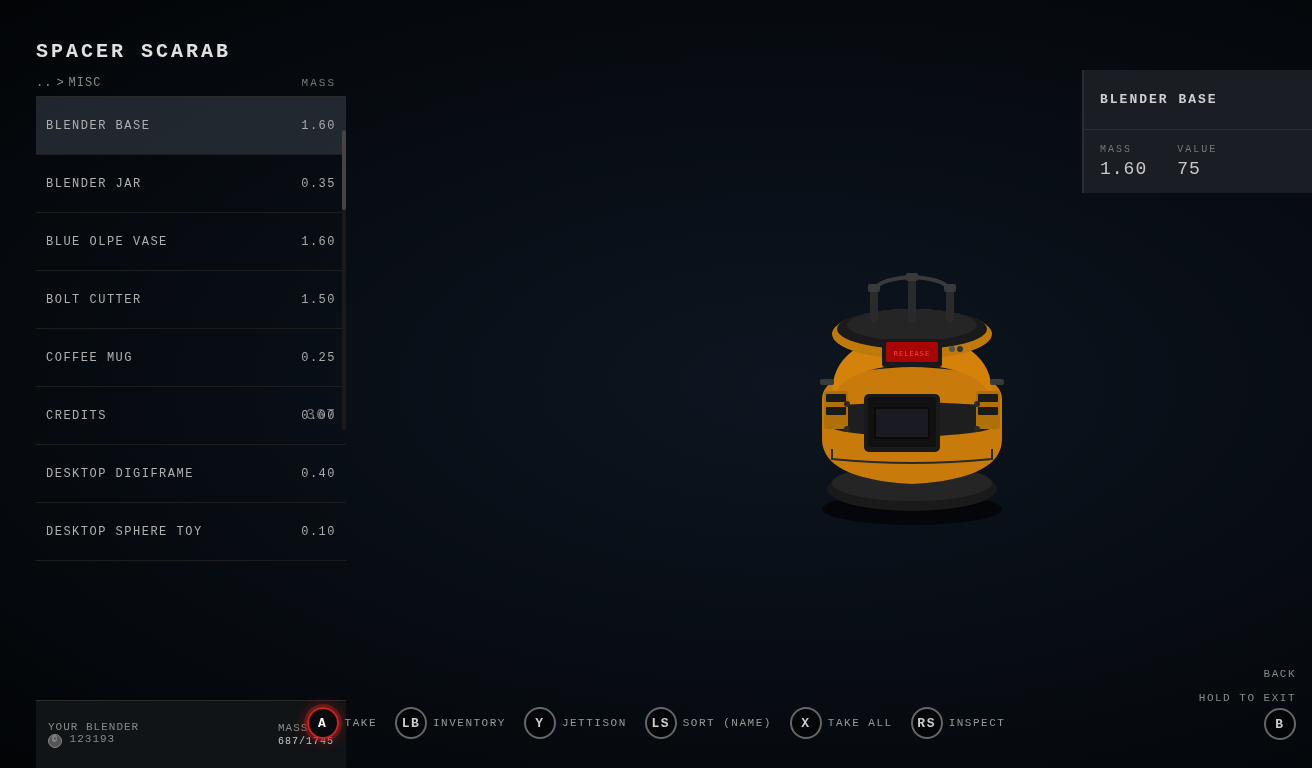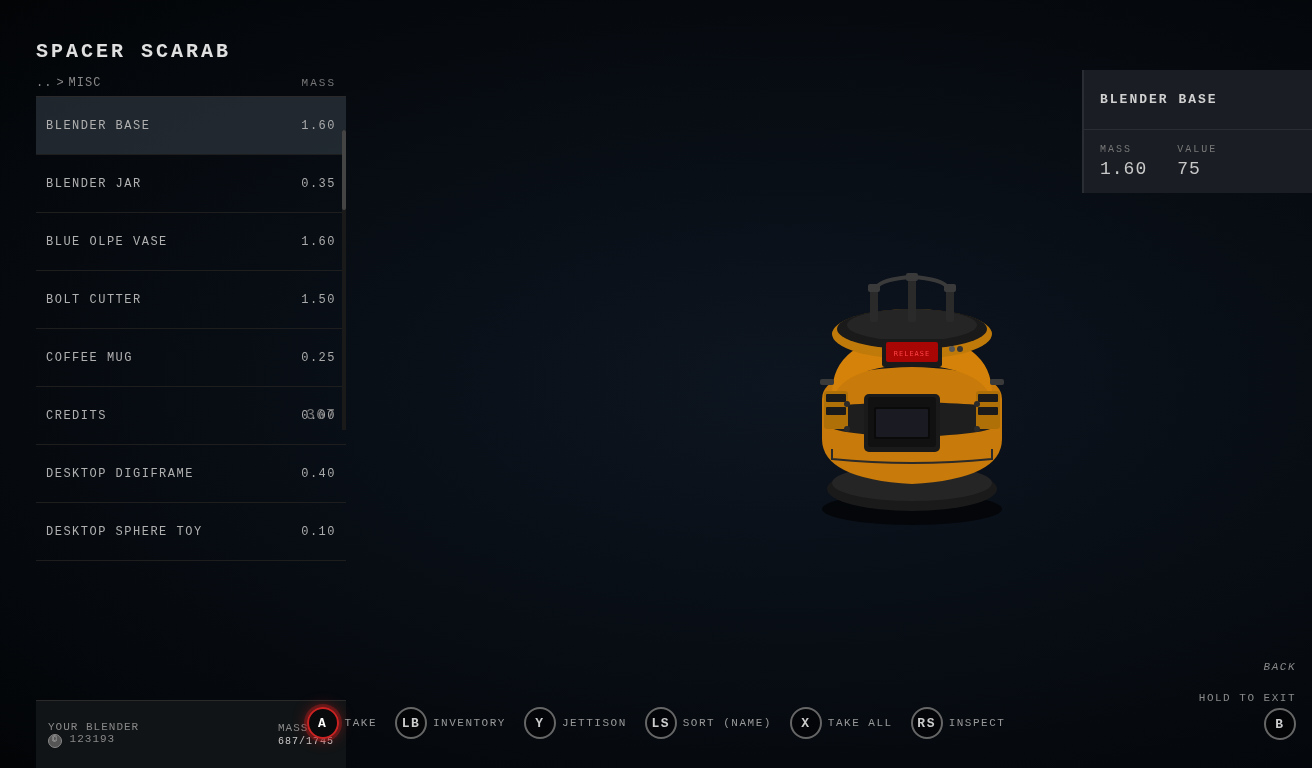--- a/index.html
+++ b/index.html
@@ -252,21 +252,21 @@
     .back-label {
       position: absolute;
       right: 16px;
       bottom: 28px;
       font-size: 11px;
       letter-spacing: 1.5px;
       color: #888;
       text-align: right;
     }
 
-    .back-label .line1 { margin-bottom: 19px; font-style: italic; }
+    .back-label .line1 { margin-bottom: 12px; }
 
     
     .inv-scroll-indicator {
       position: absolute;
       right: 0;
       top: 60px;
       width: 4px;
       height: 300px;
       background: #1a1a1a;
     }

